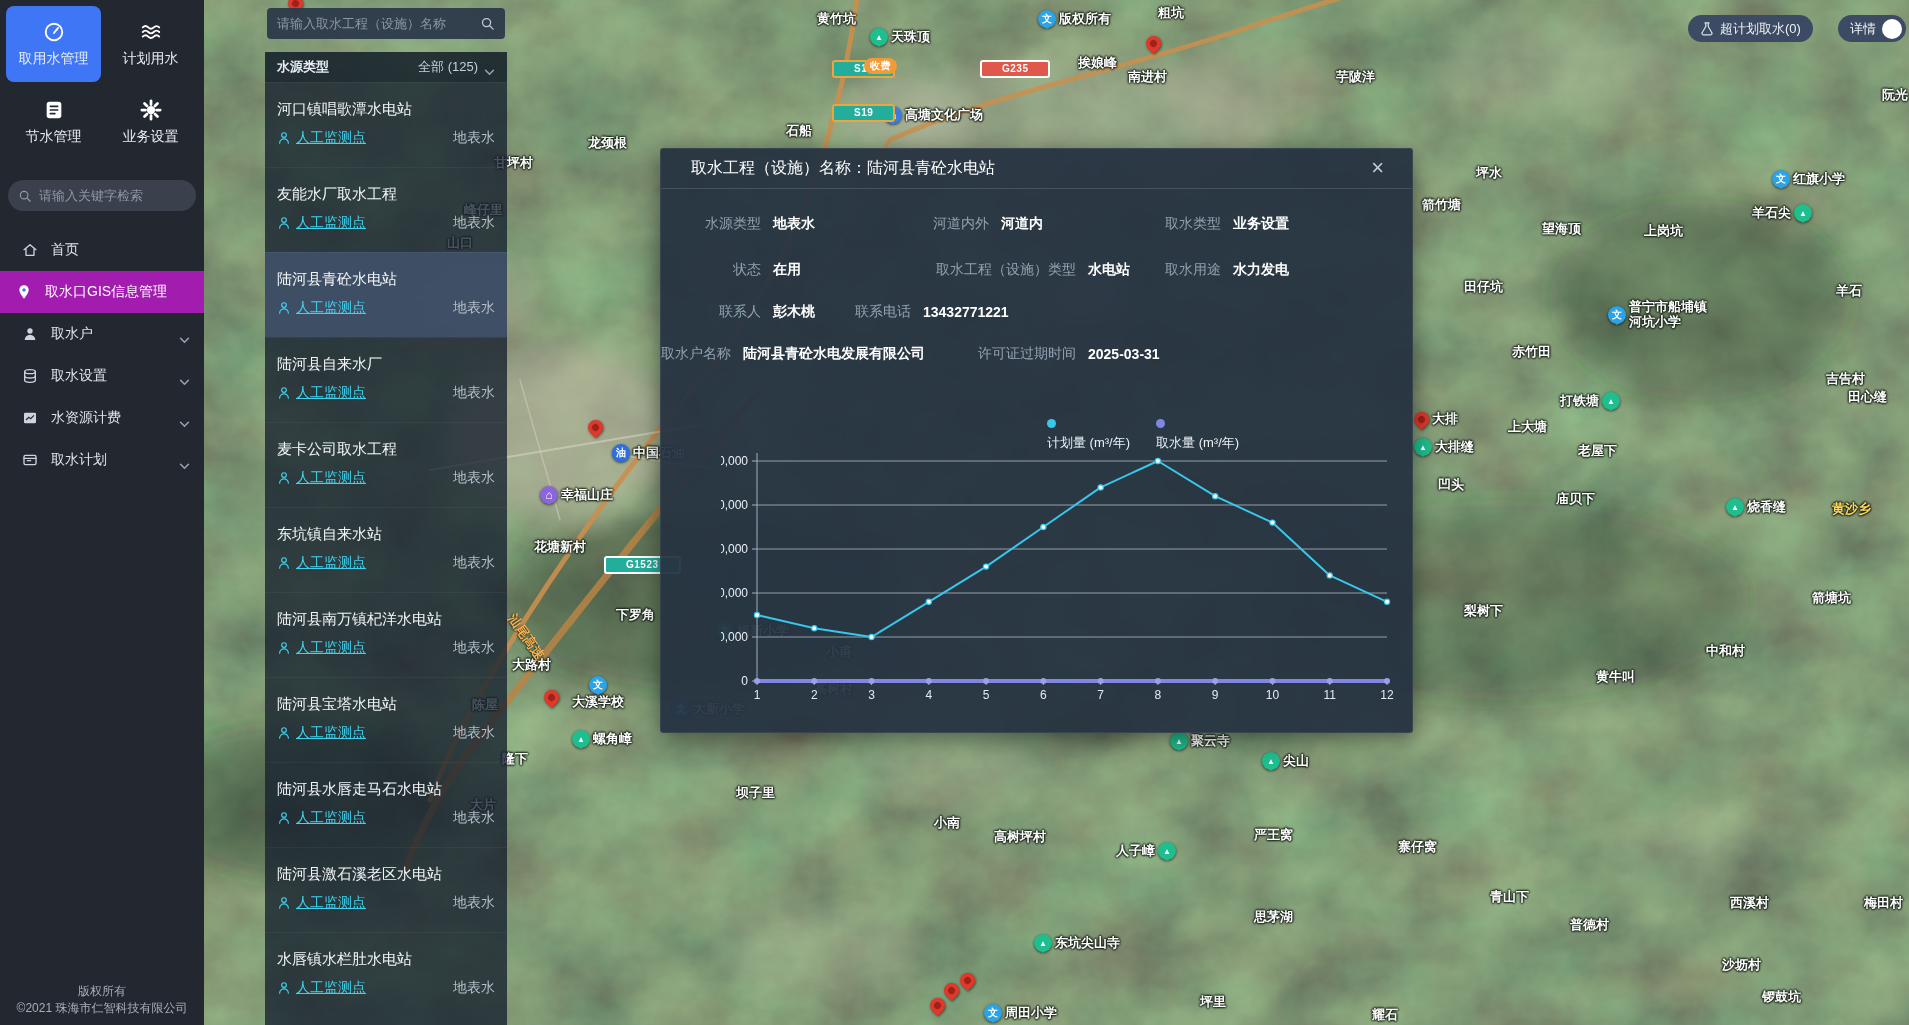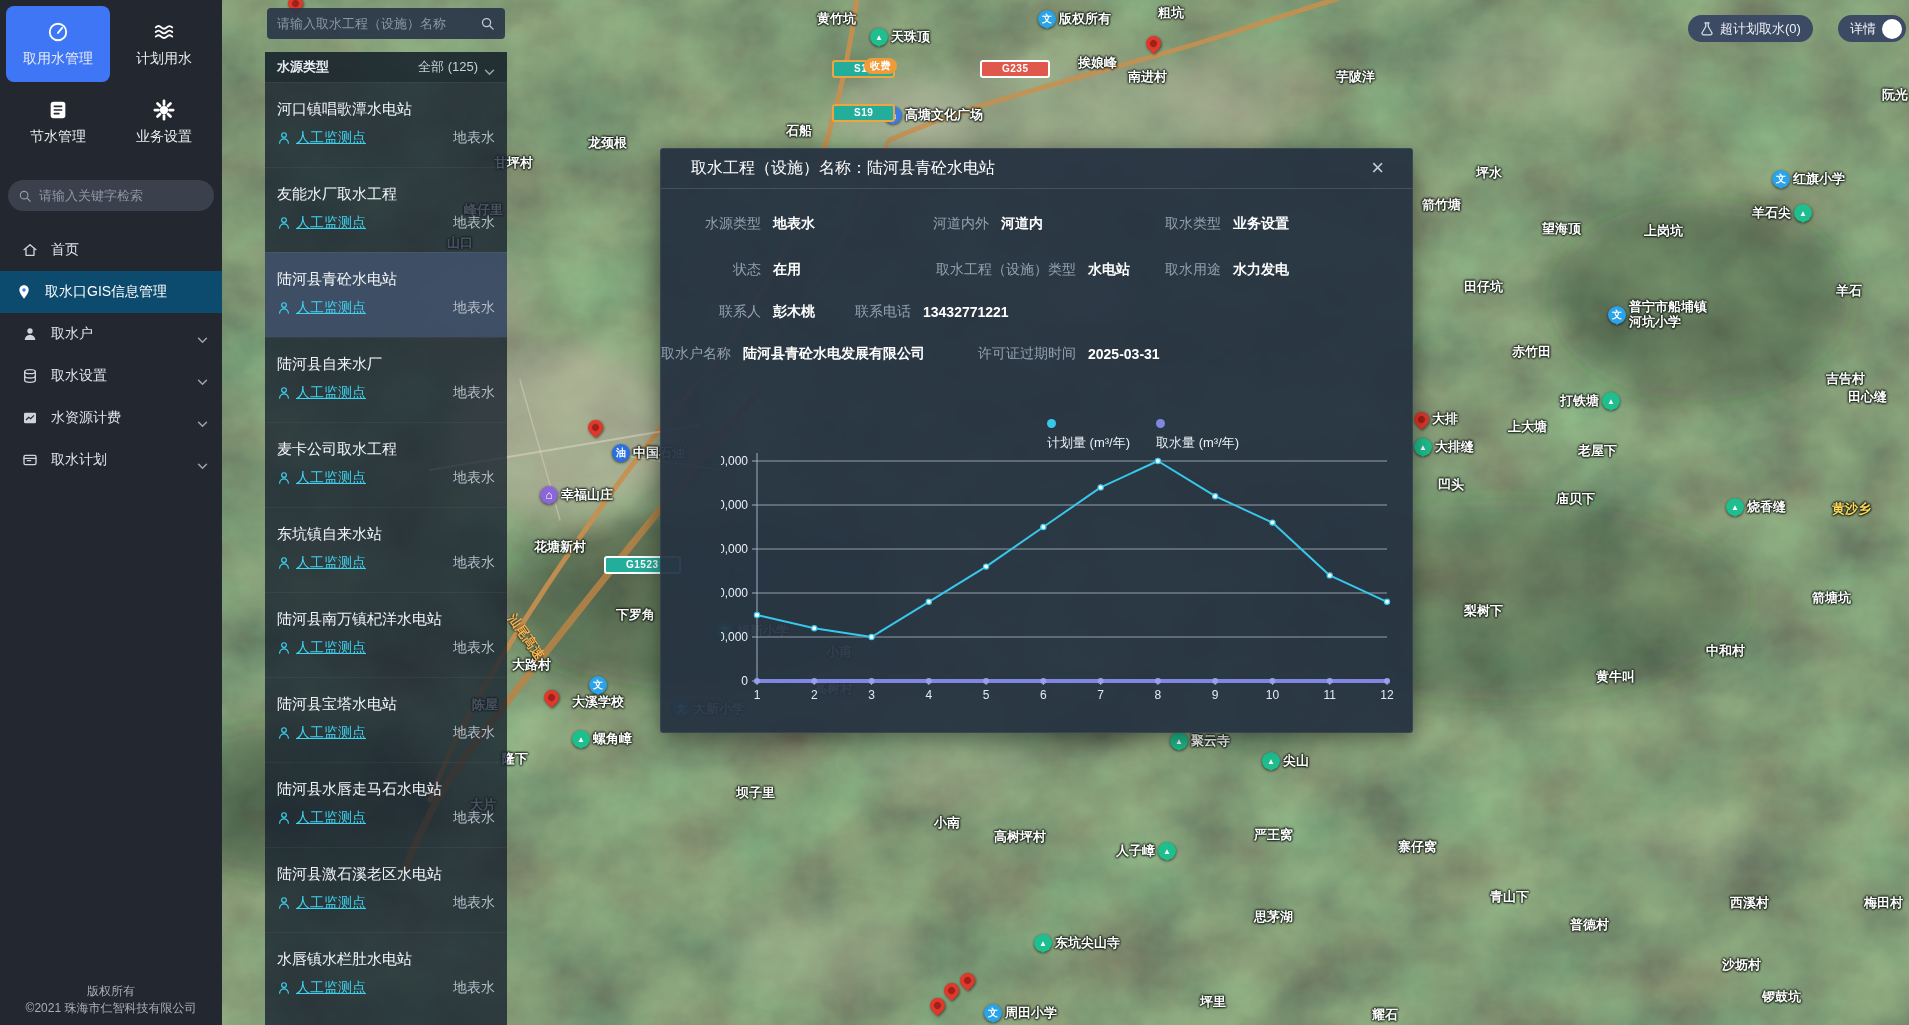--- a/index.html
+++ b/index.html
@@ -31,38 +31,38 @@
   .badge { position:absolute; z-index:2; font-size:10px; font-weight:700; color:#fff; line-height:12px;
     padding:1px 20px; border-radius:3px; letter-spacing:.5px; }
   .badge.s { background:#23ae9c; border:2px solid #f0a43e; }
   .badge.g { background:#e0574b; border:2px solid #fff; }
   .badge.g1523 { background:#23ae9c; border:2px solid #fff; }
   .badge.toll { background:#f09a38; border-radius:8px; padding:2px 6px; }
   #road-text { position:absolute; z-index:2; font-size:13px; font-weight:700; color:#f6b24e;
     text-shadow:0 1px 2px rgba(0,0,0,.9); transform:rotate(55deg); }
 
   
-  #sidebar { position:absolute; left:0; top:0; width:222px; height:1025px; background:#23272f; z-index:10; }
+  #sidebar { position:absolute; left:0; top:0; width:204px; height:1025px; background:#23272f; z-index:10; }
   #module-grid { display:grid; grid-template-columns:1fr 1fr; gap:2px; padding:6px; }
   .module { height:76px; border-radius:8px; display:flex; flex-direction:column; align-items:center;
     justify-content:center; gap:7px; color:#e9edf3; cursor:pointer; }
   .module.active { background:#3f76f6; }
   .micon { width:22px; height:22px; color:#fff; }
   .micon svg { width:100%; height:100%; }
   .mlabel { font-size:14px; }
   #side-search { margin:14px 8px 10px; height:31px; background:#3a414d; border-radius:16px;
     display:flex; align-items:center; padding:0 10px; gap:7px; }
   #side-search svg { width:14px; height:14px; color:#929cab; flex:none; }
   #side-search input { background:transparent; border:none; outline:none; color:#cfd6e0;
     font-size:13px; width:100%; }
   #side-search input::placeholder { color:#8d97a5; }
   #menu { margin-top:18px; }
   .mitem { height:42px; display:flex; align-items:center; padding:0 14px 0 22px; color:#dfe5ec;
     font-size:14px; cursor:pointer; position:relative; }
-  .mitem.active { background:#0c4a6e; color:#fff;padding-left:16px; }
+  .mitem.active { background:#a21caf; color:#fff;padding-left:16px; }
   .mitem .micon2 { width:16px; height:16px; margin-right:13px; color:#cdd4de; flex:none; }
   .mitem.active .micon2 { color:#fff; }
   .micon2 svg { width:100%; height:100%; }
   .chev { margin-left:auto; width:11px; height:7px; color:#9aa3b1; }
   .chev svg { width:100%; height:100%; }
   #side-footer { position:absolute; bottom:8px; left:0; width:100%; text-align:center;
     color:#a7aeb9; font-size:12px; line-height:17px; }
 
   
   #station-panel { position:absolute; left:265px; top:0; width:242px; height:1025px; z-index:5; }

